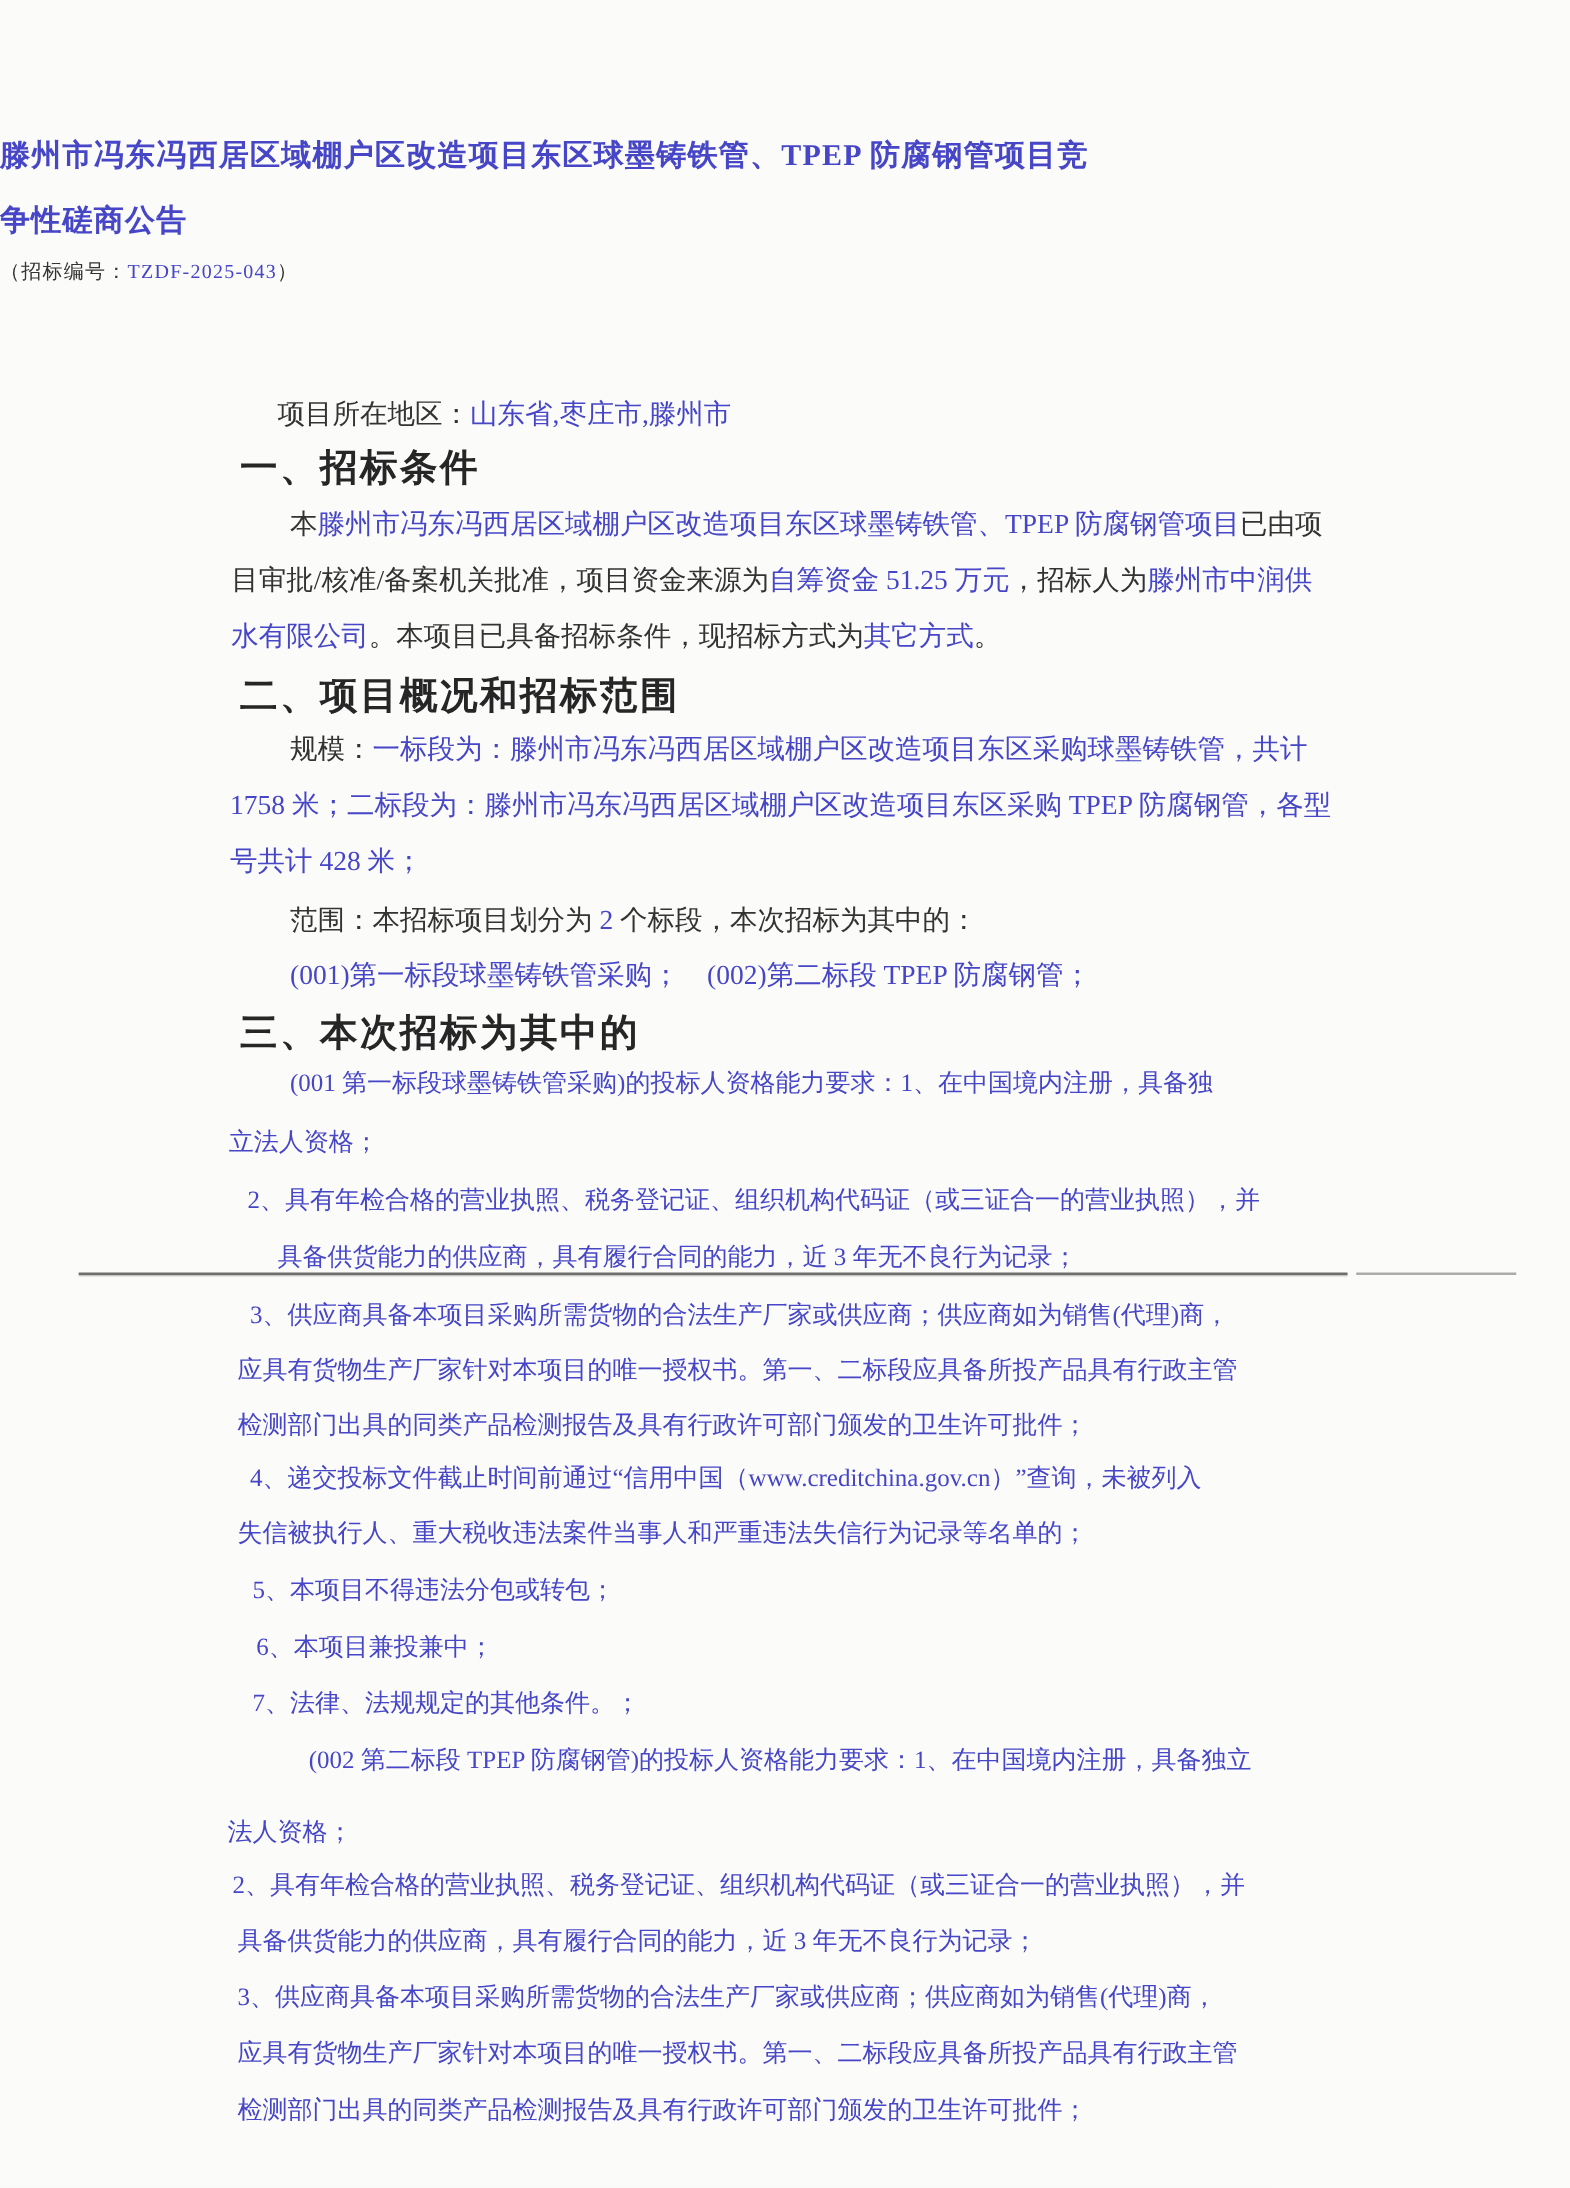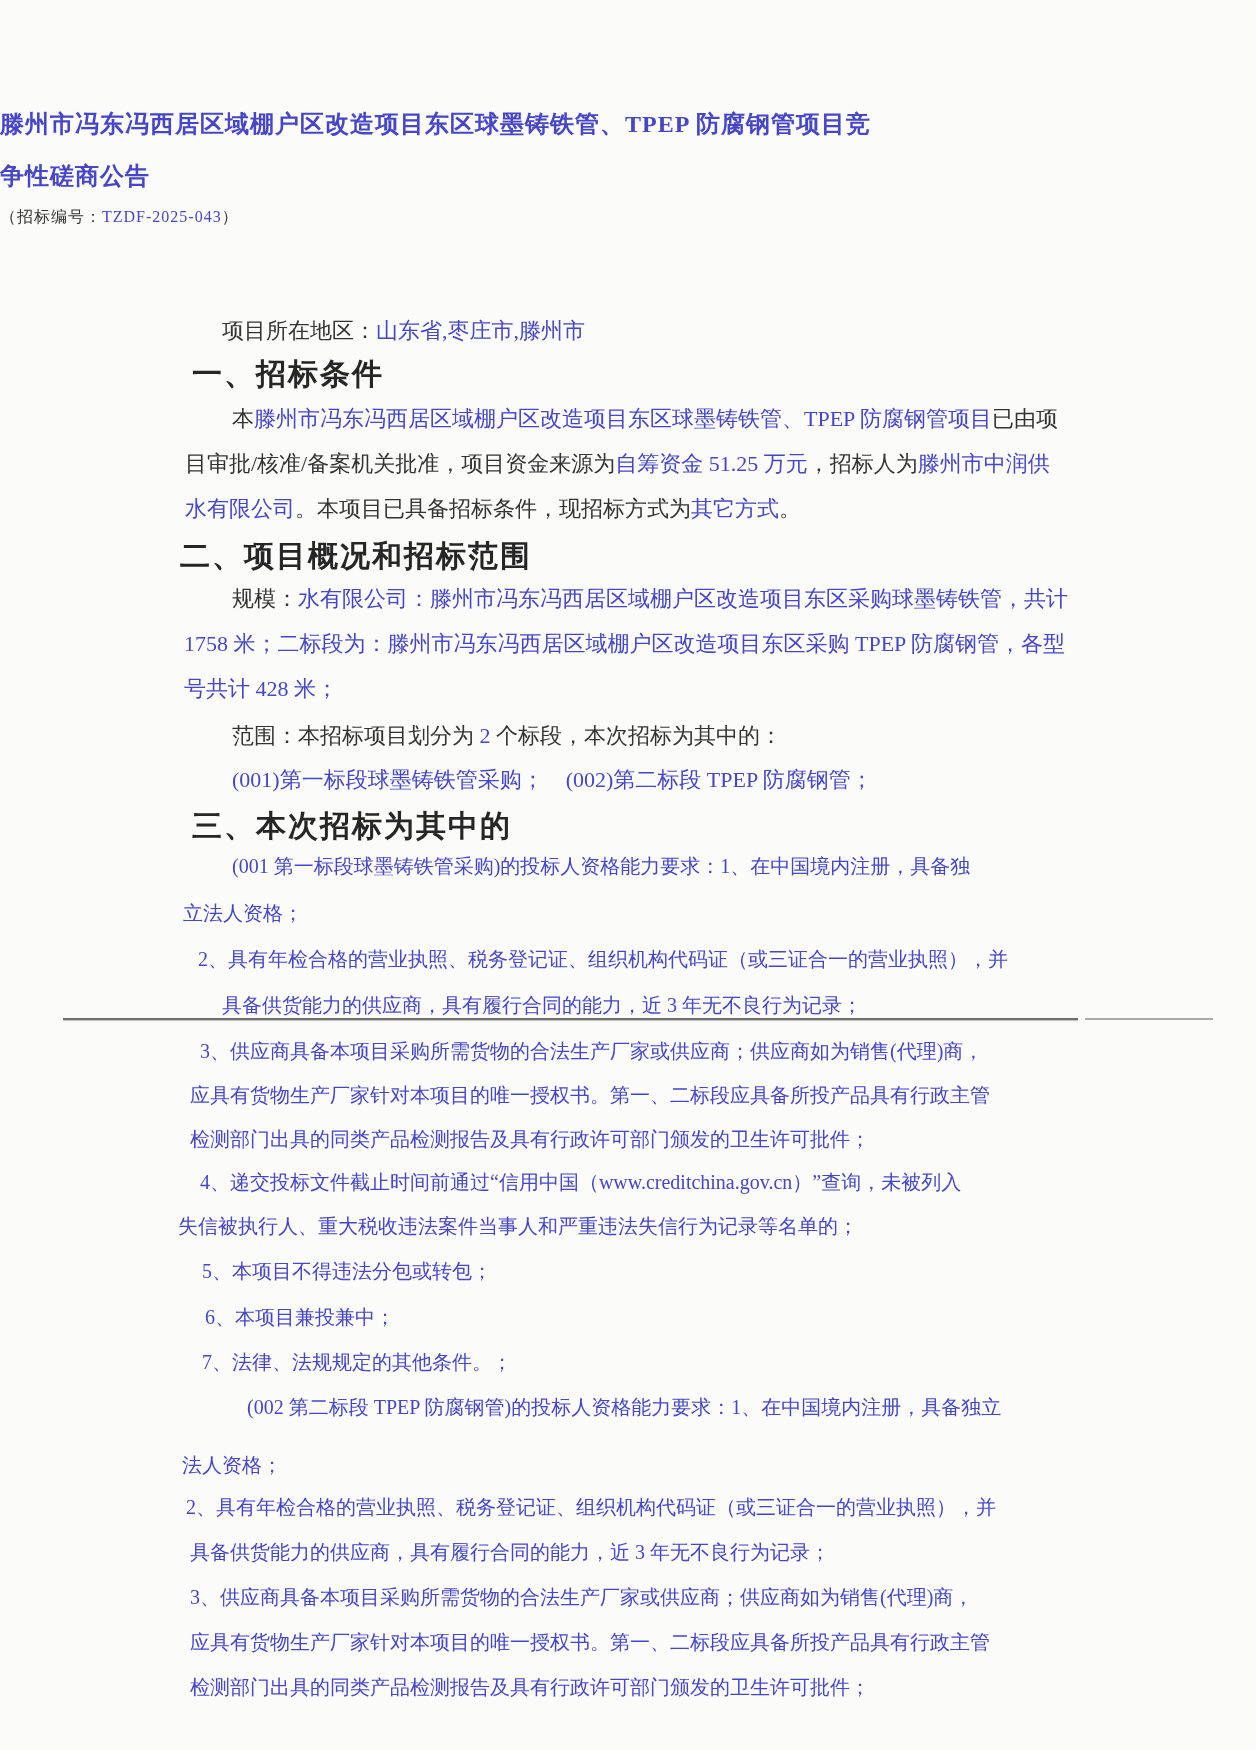--- a/index.html
+++ b/index.html
@@ -54,23 +54,23 @@
   <div class="ln s1" style="top:404px;left:232px">
     <span class="k">本</span><span class="b">滕州市冯东冯西居区域棚户区改造项目东区球墨铸铁管、TPEP 防腐钢管项目</span><span class="k">已由项</span>
   </div>
   <div class="ln s1" style="top:449px;left:185px">
     <span class="k">目审批/核准/备案机关批准，项目资金来源为</span><span class="b">自筹资金 51.25 万元</span><span class="k">，招标人为</span><span class="b">滕州市中润供</span>
   </div>
   <div class="ln s1" style="top:494px;left:185px">
     <span class="b">水有限公司</span><span class="k">。本项目已具备招标条件，现招标方式为</span><span class="b">其它方式</span><span class="k">。</span>
   </div>
 
-  <div class="ln hd" style="top:536px;left:180px">二、项目概况和招标范围</div>
+  <div class="ln hd" style="top:536px;left:192px">二、项目概况和招标范围</div>
   <div class="ln s1" style="top:584px;left:232px">
-    <span class="k">规模：</span><span class="b">水有限公司：滕州市冯东冯西居区域棚户区改造项目东区采购球墨铸铁管，共计</span>
+    <span class="k">规模：</span><span class="b">一标段为：滕州市冯东冯西居区域棚户区改造项目东区采购球墨铸铁管，共计</span>
   </div>
   <div class="ln s1 b" style="top:629px;left:184px">1758 米；二标段为：滕州市冯东冯西居区域棚户区改造项目东区采购 TPEP 防腐钢管，各型</div>
   <div class="ln s1 b" style="top:674px;left:184px">号共计 428 米；</div>
   <div class="ln s1" style="top:721px;left:232px">
     <span class="k">范围：本招标项目划分为 </span><span class="b">2</span><span class="k"> 个标段，本次招标为其中的：</span>
   </div>
   <div class="ln s1 b" style="top:765px;left:232px">(001)第一标段球墨铸铁管采购；　(002)第二标段 TPEP 防腐钢管；</div>
 
   <div class="ln hd" style="top:806px;left:192px">三、本次招标为其中的</div>
   <div class="ln s2 b" style="top:853px;left:232px">(001 第一标段球墨铸铁管采购)的投标人资格能力要求：1、在中国境内注册，具备独</div>
@@ -80,21 +80,21 @@
 
   <div class="divider">
     <span class="d1"></span>
     <span class="d2"></span>
   </div>
 
   <div class="ln s2 b" style="top:1038px;left:200px">3、供应商具备本项目采购所需货物的合法生产厂家或供应商；供应商如为销售(代理)商，</div>
   <div class="ln s2 b" style="top:1082px;left:190px">应具有货物生产厂家针对本项目的唯一授权书。第一、二标段应具备所投产品具有行政主管</div>
   <div class="ln s2 b" style="top:1126px;left:190px">检测部门出具的同类产品检测报告及具有行政许可部门颁发的卫生许可批件；</div>
   <div class="ln s2 b" style="top:1169px;left:200px">4、递交投标文件截止时间前通过“信用中国（www.creditchina.gov.cn）”查询，未被列入</div>
-  <div class="ln s2 b" style="top:1213px;left:178px">失信被执行人、重大税收违法案件当事人和严重违法失信行为记录等名单的；</div>
+  <div class="ln s2 b" style="top:1213px;left:190px">失信被执行人、重大税收违法案件当事人和严重违法失信行为记录等名单的；</div>
   <div class="ln s2 b" style="top:1258px;left:202px">5、本项目不得违法分包或转包；</div>
   <div class="ln s2 b" style="top:1304px;left:205px">6、本项目兼投兼中；</div>
   <div class="ln s2 b" style="top:1349px;left:202px">7、法律、法规规定的其他条件。；</div>
 
   <div class="ln s2 b" style="top:1394px;left:247px">(002 第二标段 TPEP 防腐钢管)的投标人资格能力要求：1、在中国境内注册，具备独立</div>
   <div class="ln s2 b" style="top:1452px;left:182px">法人资格；</div>
   <div class="ln s2 b" style="top:1494px;left:186px">2、具有年检合格的营业执照、税务登记证、组织机构代码证（或三证合一的营业执照），并</div>
   <div class="ln s2 b" style="top:1539px;left:190px">具备供货能力的供应商，具有履行合同的能力，近 3 年无不良行为记录；</div>
   <div class="ln s2 b" style="top:1584px;left:190px">3、供应商具备本项目采购所需货物的合法生产厂家或供应商；供应商如为销售(代理)商，</div>
   <div class="ln s2 b" style="top:1629px;left:190px">应具有货物生产厂家针对本项目的唯一授权书。第一、二标段应具备所投产品具有行政主管</div>

